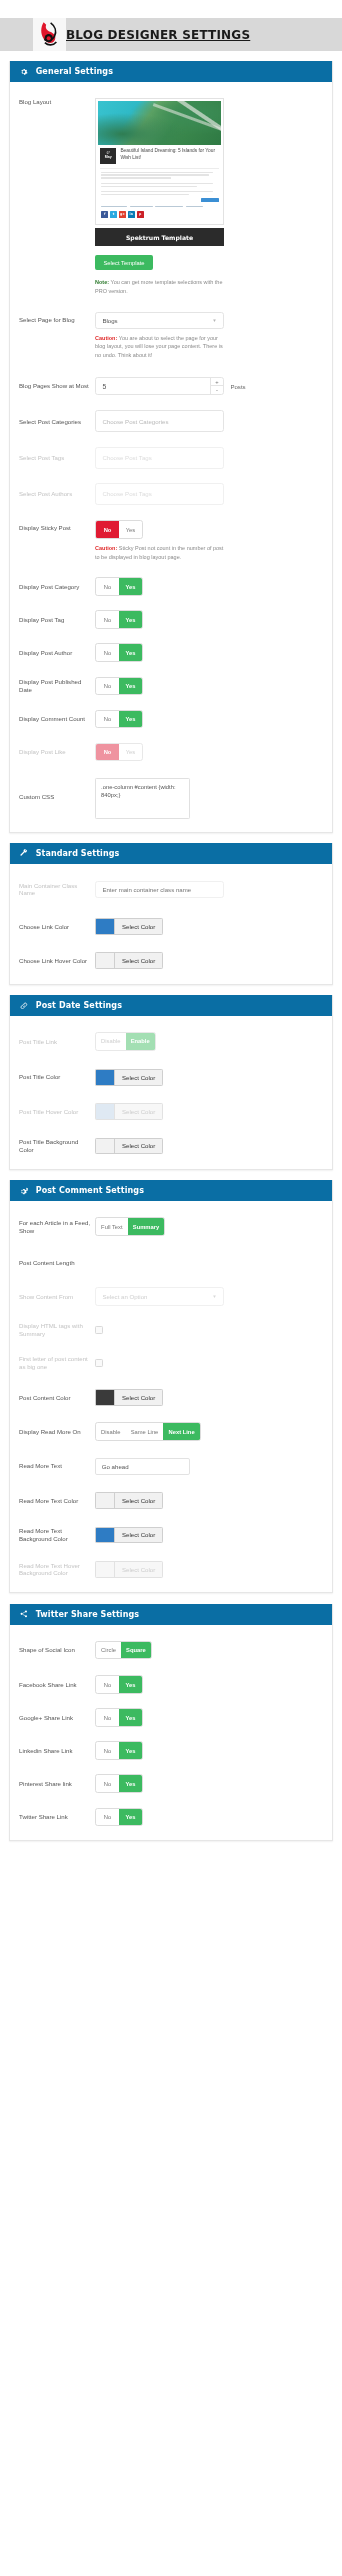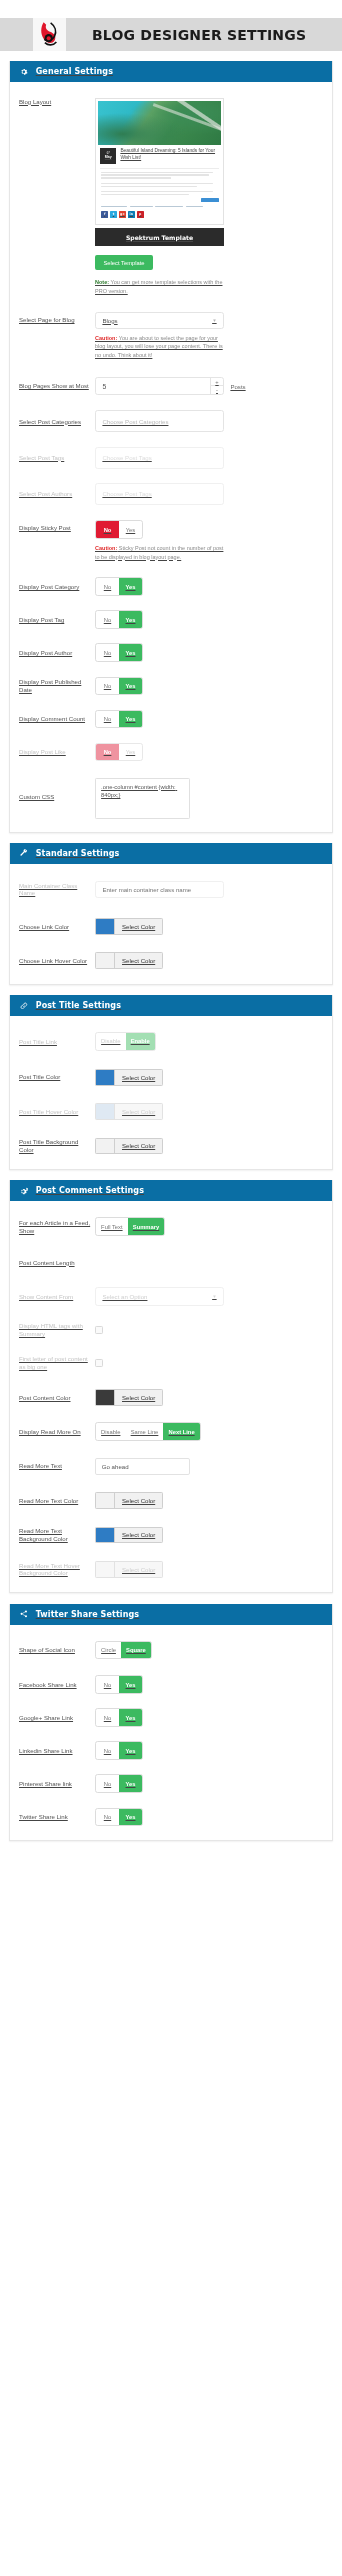--- a/index.html
+++ b/index.html
@@ -24,36 +24,35 @@
   }
   .logo-box {
     width: 33px; height: 33px;
     background: #f7f7f7;
     margin-left: 33px;
     display:flex; align-items:center; justify-content:center;
     flex: 0 0 auto;
   }
   .logo-svg { display:block; }
   .topbar-title {
-    margin-left: 26px;
-    font-size: 14px;
+    font-size: 12px;
     font-weight: bold;
     letter-spacing: 0.2px;
     color: #1b1b1b;
     font-family: "DejaVu Sans", sans-serif;
+    text-decoration: underline;
   }
 
   
   .panel {
     margin: 10.3px 9px 0 9px;
     background: #fff;
     border: 0.6px solid #e6e6e6;
     border-top: none;
     box-shadow: 0 0.6px 1.3px rgba(0,0,0,.06);
-    text-decoration: underline;
   }
   .panel:first-of-type { margin-top: 11.6px; }
   .panel-head {
     background: #0a6ea4;
     color: #fff;
     height: 21px;
     display: flex;
     align-items: center;
     padding-left: 9px;
     font-size: 8px;
@@ -518,21 +517,21 @@
     </div>
   </div>
 
   <div class="panel">
     <div class="panel-head">
       <span class="ph-icon">
         <svg width="7.7" height="7.7" viewBox="0 0 16 16">
             <path fill="none" stroke="#fff" stroke-width="1.7" d="M6.5 9.5a3 3 0 004.3 0l2.2-2.2a3 3 0 10-4.3-4.3L7.6 4.1M9.5 6.5a3 3 0 00-4.3 0L3 8.7a3 3 0 104.3 4.3l1.1-1.1"></path>
           </svg>
       </span>
-      <span>Post Title Settings</span>
+      <span>Post Date Settings</span>
     </div>
     <div class="panel-body">
 
       <div class="row" style="margin-top:5.1px;">
         <div class="row-label dim">Post Title Link</div>
         <div class="row-field">
           <div class="toggle dim">
             <span>Disable</span>
             <span class="on-green">Enable</span>
           </div>

